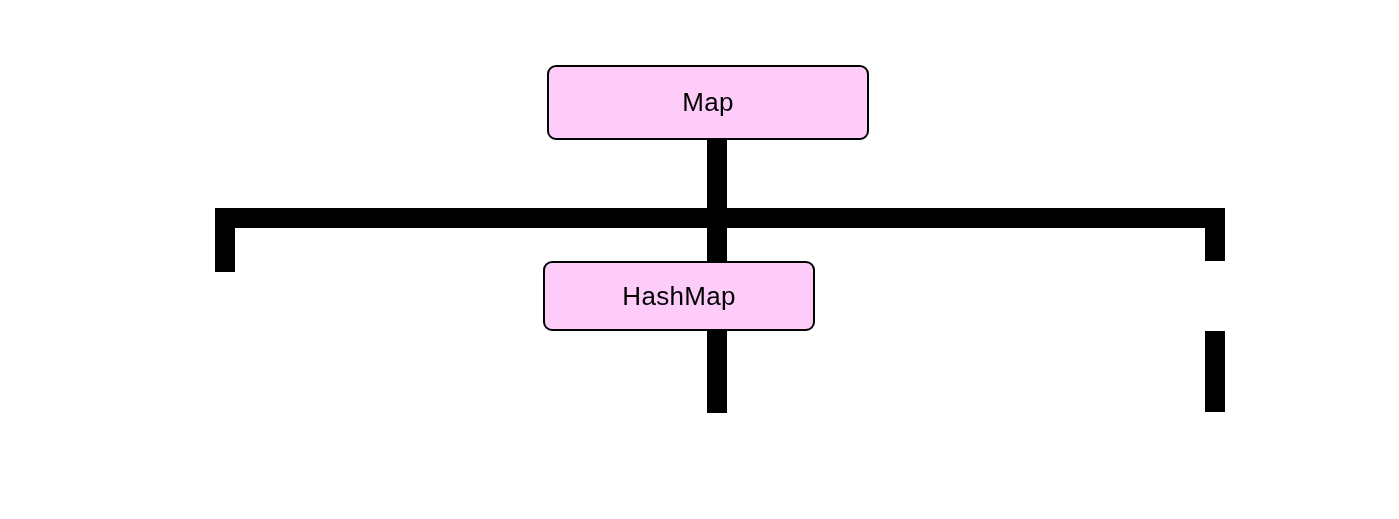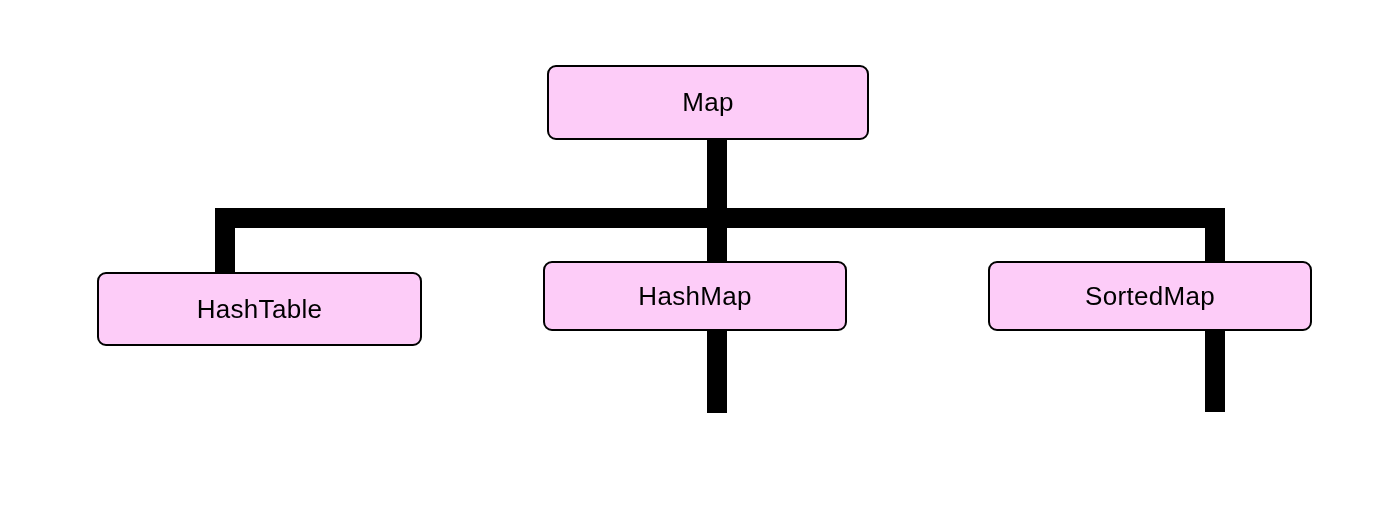--- a/index.html
+++ b/index.html
@@ -38,21 +38,21 @@
     white-space: nowrap;
   }
   .connector {
     position: absolute;
     background: var(--line);
     z-index: 1;
   }
   
   .node-map            { left: 527px; top: 45px;  width: 322px; height: 75px; }
   .node-hashtable      { left: 77px;  top: 252px; width: 325px; height: 74px; }
-  .node-hashmap        { left: 523px; top: 241px; width: 304px; height: 70px; }
+  .node-hashmap        { left: 523px; top: 241px; width: 272px; height: 70px; }
   .node-sortedmap      { left: 968px; top: 241px; width: 324px; height: 70px; }
   .node-linked-hashmap { left: 527px; top: 393px; width: 323px; height: 73px; }
   .node-treemap        { left: 968px; top: 392px; width: 324px; height: 74px; }
   
   .line-map-stem          { left: 687px;  top: 120px; width: 2px;   height: 69px; }
   .line-rail              { left: 195px;  top: 188px; width: 992px; height: 2px;  }
   .line-drop-hashtable    { left: 195px;  top: 188px; width: 2px;   height: 64px; }
   .line-drop-hashmap      { left: 687px;  top: 188px; width: 2px;   height: 53px; }
   .line-drop-sortedmap    { left: 1185px; top: 188px; width: 2px;   height: 53px; }
   .line-hashmap-linked    { left: 687px;  top: 311px; width: 2px;   height: 82px; }
@@ -68,27 +68,21 @@
   <div class="connector line-drop-hashtable"></div>
   <div class="connector line-drop-hashmap"></div>
   <div class="connector line-drop-sortedmap"></div>
   <div class="connector line-hashmap-linked"></div>
   <div class="connector line-sortedmap-treemap"></div>
 
   <div class="node node-map">
     <span class="node-label">Map</span>
   </div>
 
-  <div class="node node-hashtable">
-    <span class="node-label">HashTable</span>
-  </div>
 
   <div class="node node-hashmap">
     <span class="node-label">HashMap</span>
   </div>
 
-  <div class="node node-sortedmap">
-    <span class="node-label">SortedMap</span>
-  </div>
 
 
 
 </div>
 
 </body></html>

